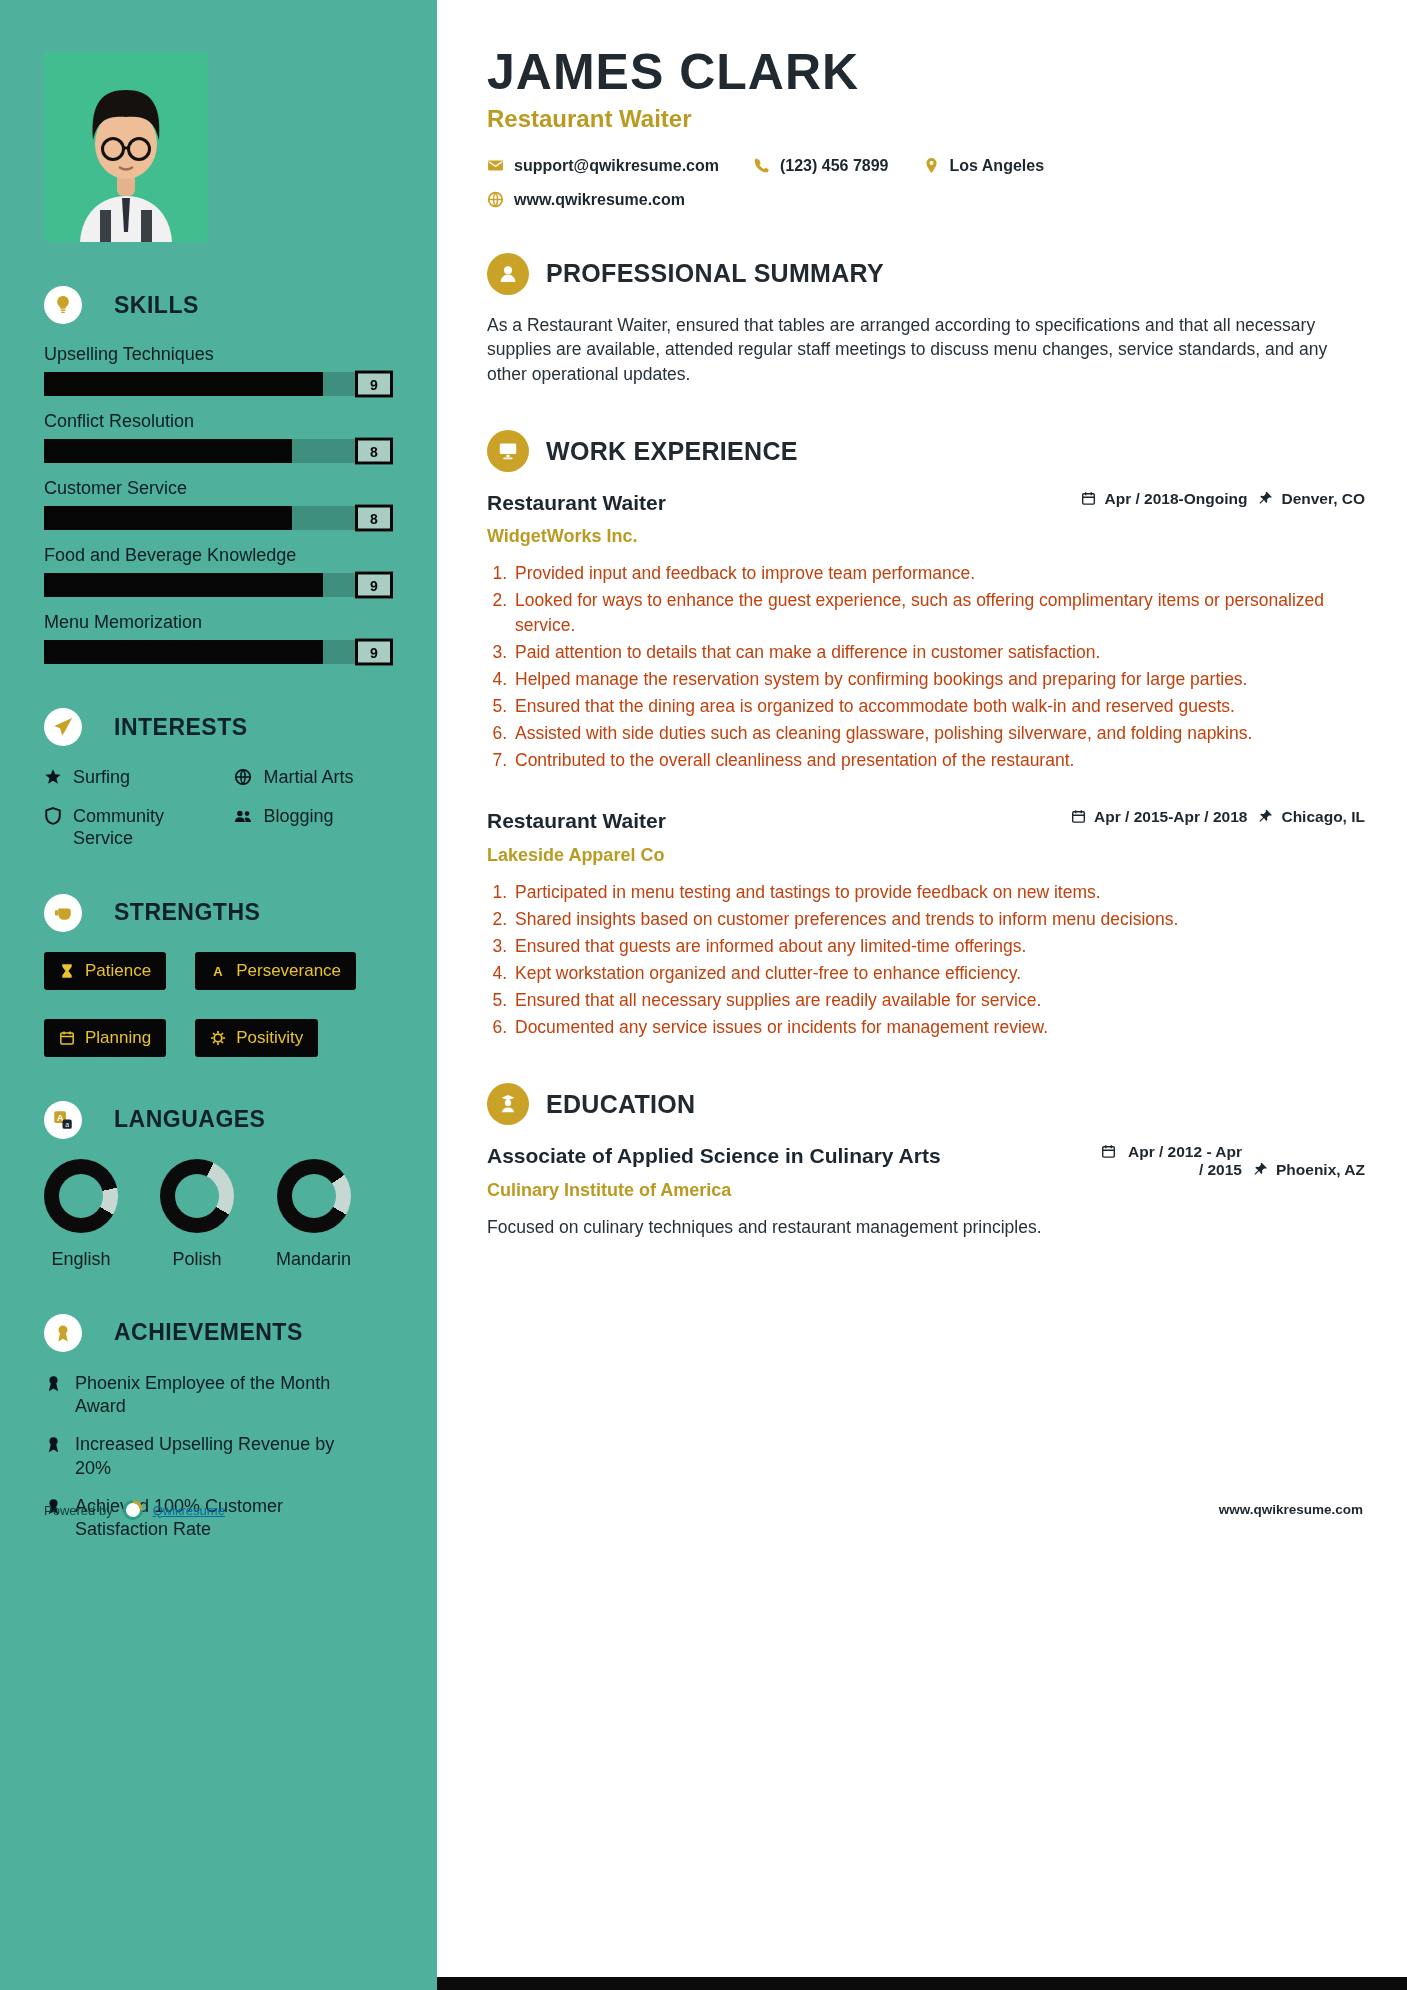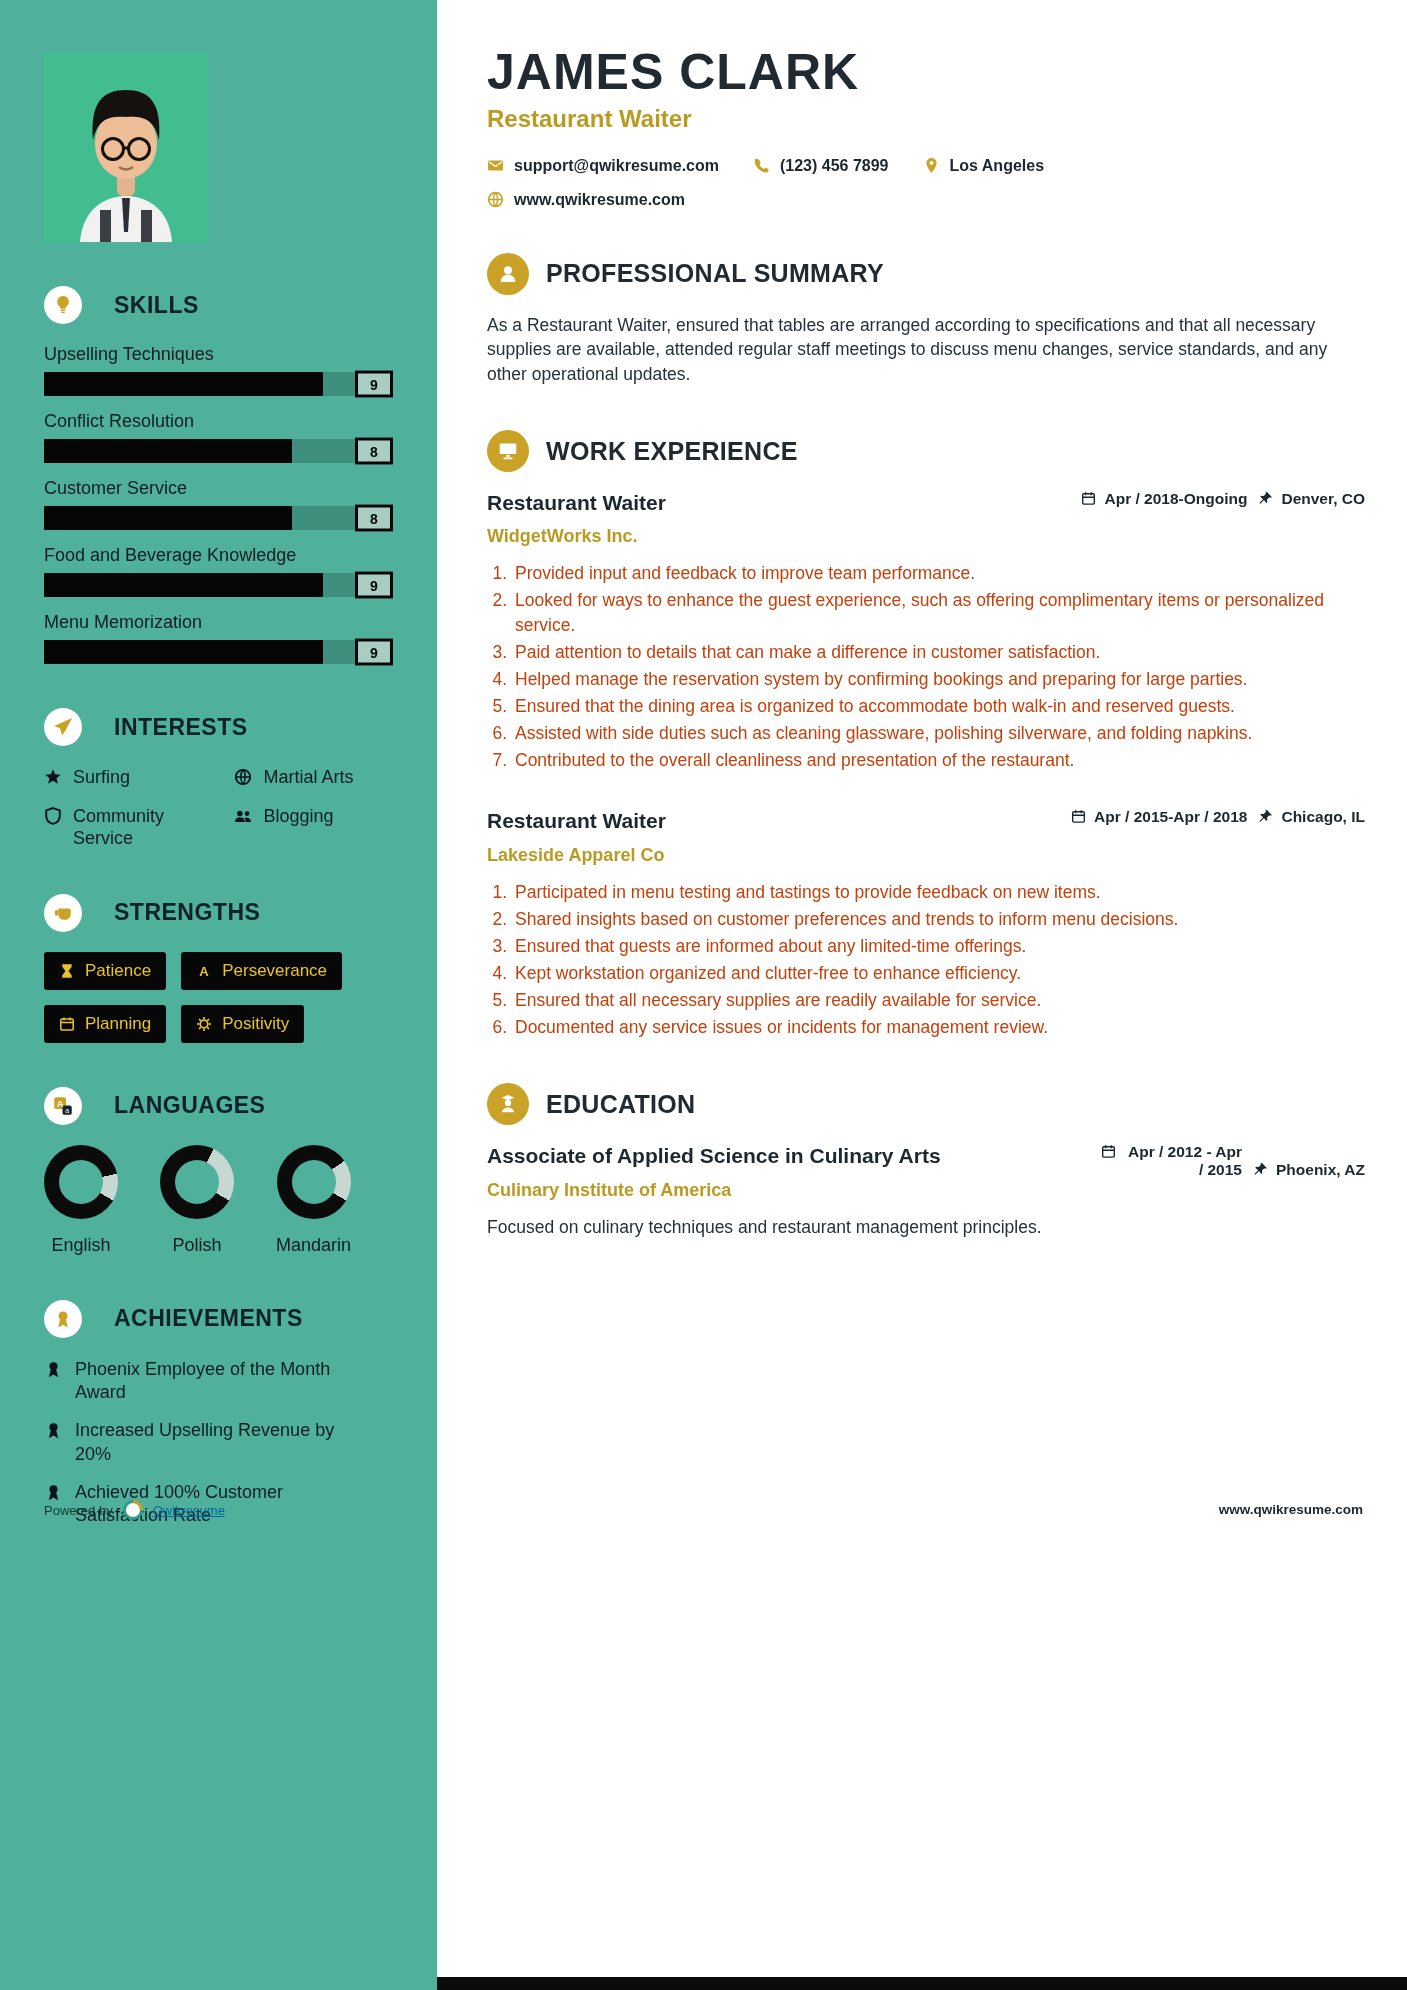--- a/index.html
+++ b/index.html
@@ -24,21 +24,21 @@
   .skill-fill{position:absolute;left:0;top:0;bottom:0;background:#060606;}
   .skill-score{position:absolute;right:0;top:50%;transform:translateY(-50%);
                width:38px;height:27px;background:#A9CCC3;border:3px solid #060606;box-sizing:border-box;
                display:flex;align-items:center;justify-content:center;
                font-size:14px;font-weight:700;color:#060606;}
 
   .interests-grid{display:grid;grid-template-columns:1.15fr 1fr;row-gap:16px;column-gap:8px;}
   .interest{display:flex;gap:11px;align-items:flex-start;font-size:18px;color:#0F1D26;line-height:1.25;}
   .interest svg{width:18px;height:18px;flex:0 0 auto;margin-top:2px;color:#0B1219;}
 
-  .strengths-grid{display:flex;flex-wrap:wrap;gap:15px;}
+  .strengths-grid{display:flex;flex-wrap:wrap;gap:29px;}
   .pill{display:inline-flex;align-items:center;gap:10px;background:#070707;color:#E8C32A;
         font-size:17px;padding:9px 15px;border-radius:3px;}
   .pill svg{width:16px;height:16px;}
 
   .langs{display:flex;gap:42px;margin-top:4px;}
   .lang{display:flex;flex-direction:column;align-items:center;gap:16px;}
   .donut{position:relative;width:74px;height:74px;border-radius:50%;background:#0b0b0b;}
   .donut::after{content:"";position:absolute;inset:15px;border-radius:50%;background:#4FB09B;}
   .lang-label{font-size:18px;color:#0F1D26;}
 

